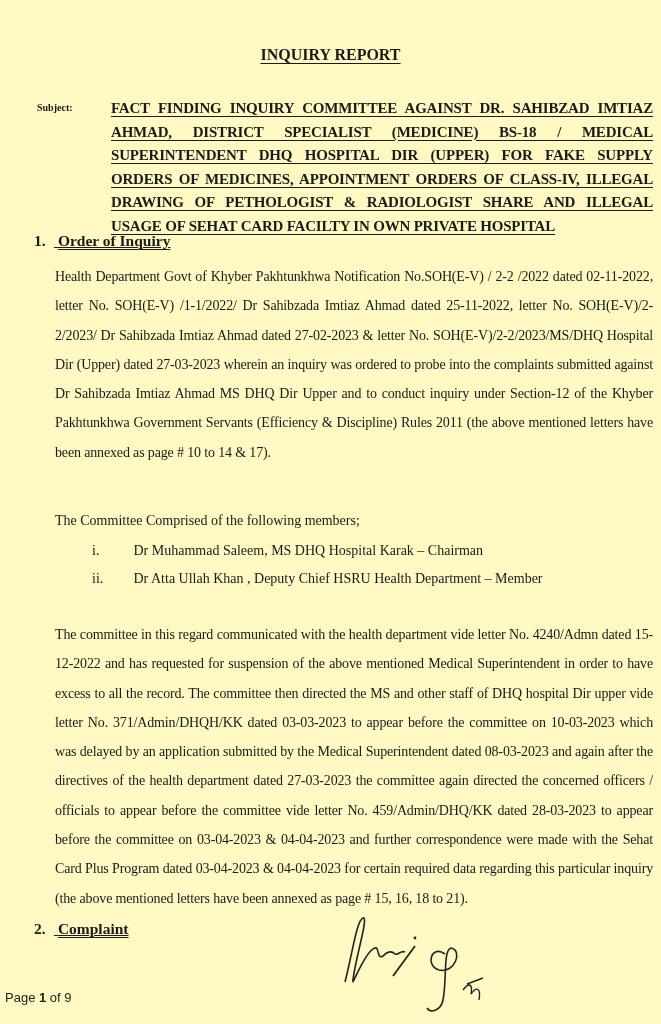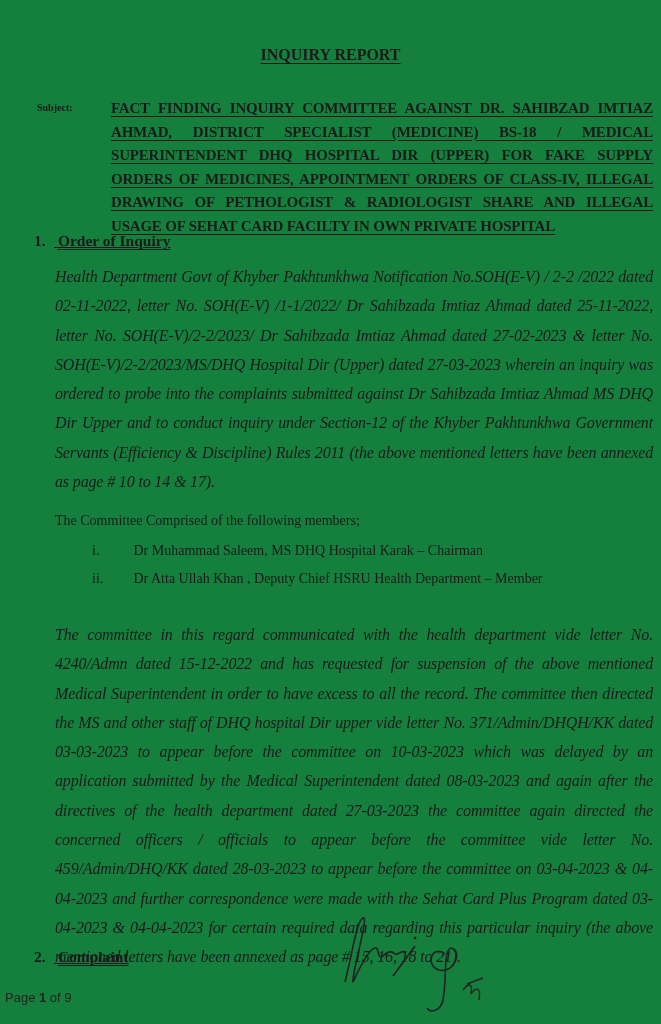--- a/index.html
+++ b/index.html
@@ -1,34 +1,34 @@
 <!DOCTYPE html>
 <html><head>
 <meta charset="utf-8">
 <style>
   html, body { margin: 0; padding: 0; background: #ffffff; }
   body { width: 661px; height: 1024px; position: relative; overflow: hidden;
          font-family: "Liberation Serif", "DejaVu Serif", serif; color: #1a1a1a; }
-  .page { position: absolute; left: 0; top: 0; width: 661px; height: 1024px; background: #15803d; }
+  .page { position: absolute; left: 0; top: 0; width: 661px; height: 1024px; background: #fef9c3; }
 
   .title { position: absolute; top: 46px; left: 0; width: 661px; text-align: center;
            font-weight: bold; font-size: 16px; }
   .title span { text-decoration: underline; text-underline-offset: 3px; }
 
   .subject-label { position: absolute; top: 102px; left: 37px; font-weight: bold; font-size: 10px; }
   .subject-text { position: absolute; top: 97px; left: 111px; width: 542px;
                   font-weight: bold; font-size: 15px; line-height: 23.5px; text-align: justify;
                   text-decoration: underline; text-underline-offset: 3px; letter-spacing: -0.2px; }
 
   .section-head { position: absolute; left: 34px; font-weight: bold; font-size: 15.5px; text-decoration: underline; }
   .section-head .num { display: inline-block; width: 20px; }
   .section-head .txt { text-decoration: underline; text-underline-offset: 3px; }
 
-  .para { position: absolute; left: 55px; width: 598px; font-size: 16px; line-height: 29.3px;
-          text-align: justify; letter-spacing: -0.15px; font-style: italic; }
+  .para { position: absolute; left: 55px; width: 598px; font-size: 14px; line-height: 29.3px;
+          text-align: justify; letter-spacing: -0.15px; }
 
   .members-intro { position: absolute; left: 55px; top: 513px; font-size: 14px; }
   .member { position: absolute; left: 92px; font-size: 14px; }
   .member .roman { display: inline-block; width: 38px; }
 
   .footer { position: absolute; left: 5px; top: 990px; font-family: "Liberation Sans", "DejaVu Sans", sans-serif;
             font-size: 13px; color: #222; }
   .footer b { font-weight: bold; }
 
   .signature { position: absolute; left: 335px; top: 910px; width: 200px; height: 110px; }
@@ -58,21 +58,21 @@
     <span class="roman">ii.</span>
     <span>Dr Atta Ullah Khan , Deputy Chief HSRU Health Department – Member</span>
   </div>
   <div class="member" style="top:543px;">
     <span class="roman">i.</span>
     <span>Dr Muhammad Saleem, MS DHQ Hospital Karak – Chairman</span>
   </div>
 
   <div class="para" style="top:620px;">The committee in this regard communicated with the health department vide letter No. 4240/Admn dated 15-12-2022 and has requested for suspension of the above mentioned Medical Superintendent in order to have excess to all the record. The committee then directed the MS and other staff of DHQ hospital Dir upper vide letter No. 371/Admin/DHQH/KK dated 03-03-2023 to appear before the committee on 10-03-2023 which was delayed by an application submitted by the Medical Superintendent dated 08-03-2023 and again after the directives of the health department dated 27-03-2023 the committee again directed the concerned officers / officials to appear before the committee vide letter No. 459/Admin/DHQ/KK dated 28-03-2023 to appear before the committee on 03-04-2023 &amp; 04-04-2023 and further correspondence were made with the Sehat Card Plus Program dated 03-04-2023 &amp; 04-04-2023 for certain required data regarding this particular inquiry (the above mentioned letters have been annexed as page # 15, 16, 18 to 21).</div>
 
-  <div class="section-head" style="top:920px;margin-top:28px;">
+  <div class="section-head" style="top:920px;">
     <span class="num">2.</span>
     <span class="txt">Complaint</span>
   </div>
 
   <svg class="signature" viewBox="0 0 200 110">
     <path d="M10 72 C 18 40, 22 10, 28 8 C 34 6, 20 50, 18 70 C 16 80, 30 40, 40 38 C 44 36, 42 50, 48 46 C 52 42, 56 40, 60 44 C 62 46, 66 40, 70 42" fill="none" stroke="#222" stroke-width="1.6"></path>
     <path d="M58 66 L 80 36" fill="none" stroke="#222" stroke-width="1.8"></path>
     <circle cx="80" cy="28" r="1.4" fill="#222"></circle>
     <path d="M110 44 C 96 34, 90 56, 104 60 C 120 64, 128 40, 116 38 C 108 40, 112 70, 108 90 C 106 100, 96 104, 92 98" fill="none" stroke="#222" stroke-width="1.6"></path>
     <path d="M128 80 C 134 72, 138 74, 136 84 C 142 76, 146 78, 144 90 M132 74 L 148 68" fill="none" stroke="#222" stroke-width="1.4"></path>

